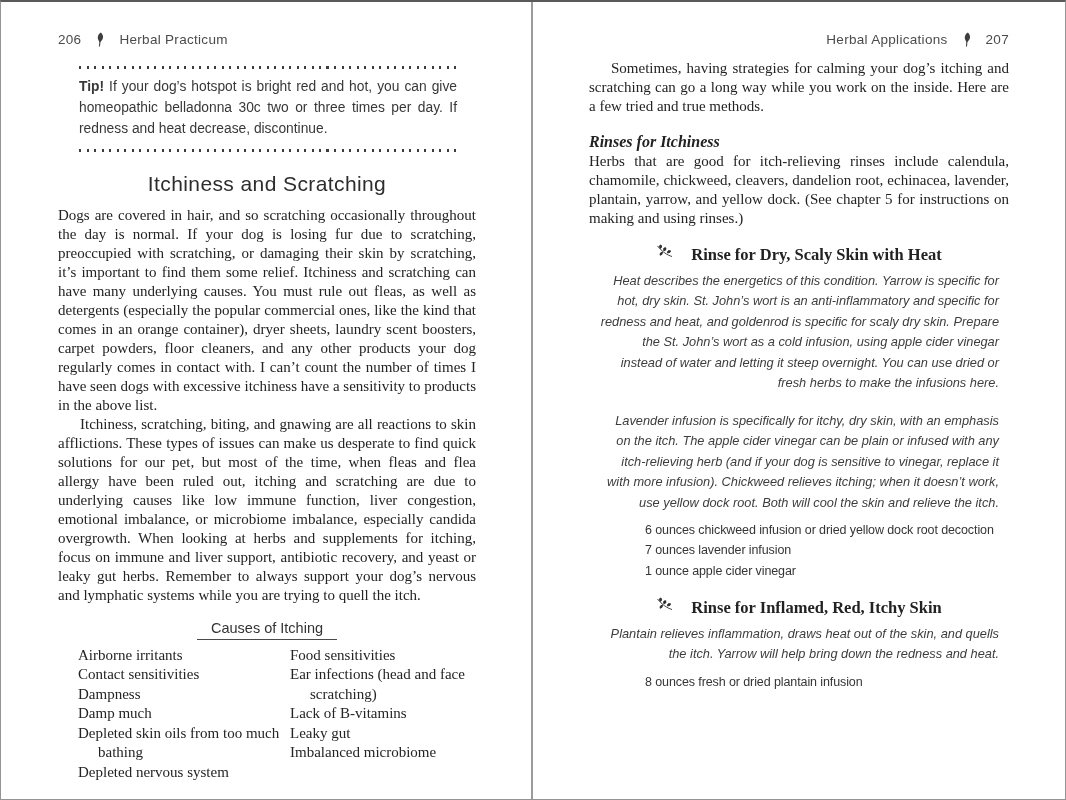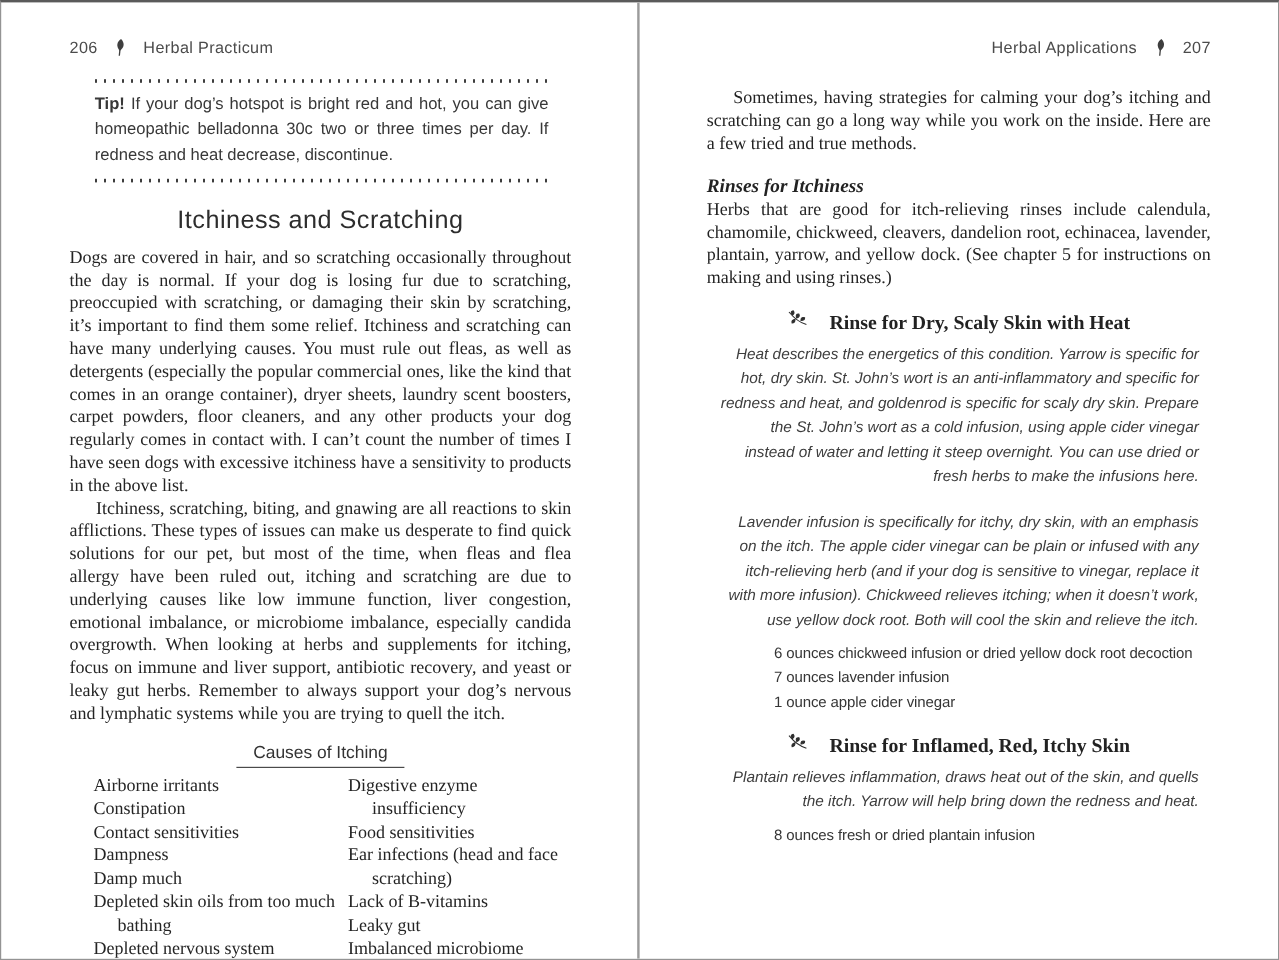--- a/index.html
+++ b/index.html
@@ -65,21 +65,21 @@
     border-bottom:1px solid #4a4a4a;
     padding:0 14px 3px 14px;
   }
   .causes-cols { display:flex; margin-top:6px; font-size:15px; line-height:19.5px; }
   .causes-col-left  { margin-left:20px; width:212px; }
   .causes-col-right { flex:1; }
   .cause-item { padding-left:20px; text-indent:-20px; }
 
   
   .right-body { margin:0 56px; }
-  .intro { margin-top:23px; }
+  .intro { margin-top:9px; }
   .subsection-title {
     font-size:16px; font-weight:bold; font-style:italic;
     margin:17px 0 1px 0; color:#222;
   }
   .recipe { margin-top:17px; }
   .recipe-title {
     text-align:center; font-weight:bold; font-size:16.5px; color:#222;
     display:flex; align-items:center; justify-content:center; gap:18px;
   }
   .sprig-icon { display:inline-block; margin-top:-4px; }
@@ -126,29 +126,27 @@
       <p class="para">Dogs are covered in hair, and so scratching occasionally throughout the day is normal. If your dog is losing fur due to scratching, preoccupied with scratching, or damaging their skin by scratching, it’s important to find them some relief. Itchiness and scratching can have many underlying causes. You must rule out fleas, as well as detergents (especially the popular commercial ones, like the kind that comes in an orange container), dryer sheets, laundry scent boosters, carpet powders, floor cleaners, and any other products your dog regularly comes in contact with. I can’t count the number of times I have seen dogs with excessive itchiness have a sensitivity to products in the above list.</p>
       <p class="para indent">Itchiness, scratching, biting, and gnawing are all reactions to skin afflictions. These types of issues can make us desperate to find quick solutions for our pet, but most of the time, when fleas and flea allergy have been ruled out, itching and scratching are due to underlying causes like low immune function, liver congestion, emotional imbalance, or microbiome imbalance, especially candida overgrowth. When looking at herbs and supplements for itching, focus on immune and liver support, antibiotic recovery, and yeast or leaky gut herbs. Remember to always support your dog’s nervous and lymphatic systems while you are trying to quell the itch.</p>
 
       <div class="causes">
         <div class="causes-title-wrap">
           <span class="causes-title">Causes of Itching</span>
         </div>
         <div class="causes-cols">
           <div class="causes-col-left">
             <div class="cause-item">Airborne irritants</div>
-            <div class="cause-item">Constipation</div>
             <div class="cause-item">Contact sensitivities</div>
             <div class="cause-item">Dampness</div>
             <div class="cause-item">Damp much</div>
             <div class="cause-item">Depleted skin oils from too much bathing</div>
             <div class="cause-item">Depleted nervous system</div>
           </div>
           <div class="causes-col-right">
-            <div class="cause-item">Digestive enzyme insufficiency</div>
             <div class="cause-item">Food sensitivities</div>
             <div class="cause-item">Ear infections (head and face scratching)</div>
             <div class="cause-item">Lack of B-vitamins</div>
             <div class="cause-item">Leaky gut</div>
             <div class="cause-item">Imbalanced microbiome</div>
           </div>
         </div>
       </div>
     </div>
   </div>

